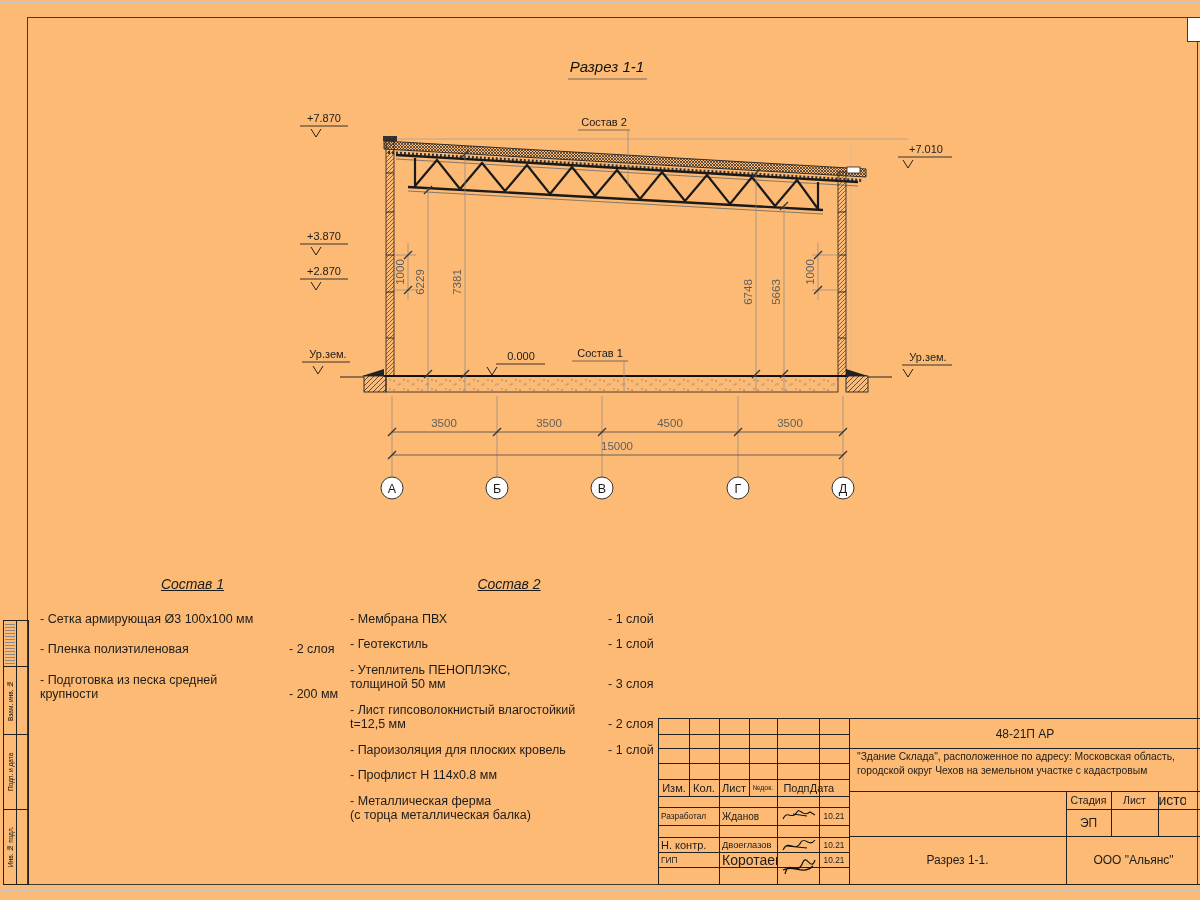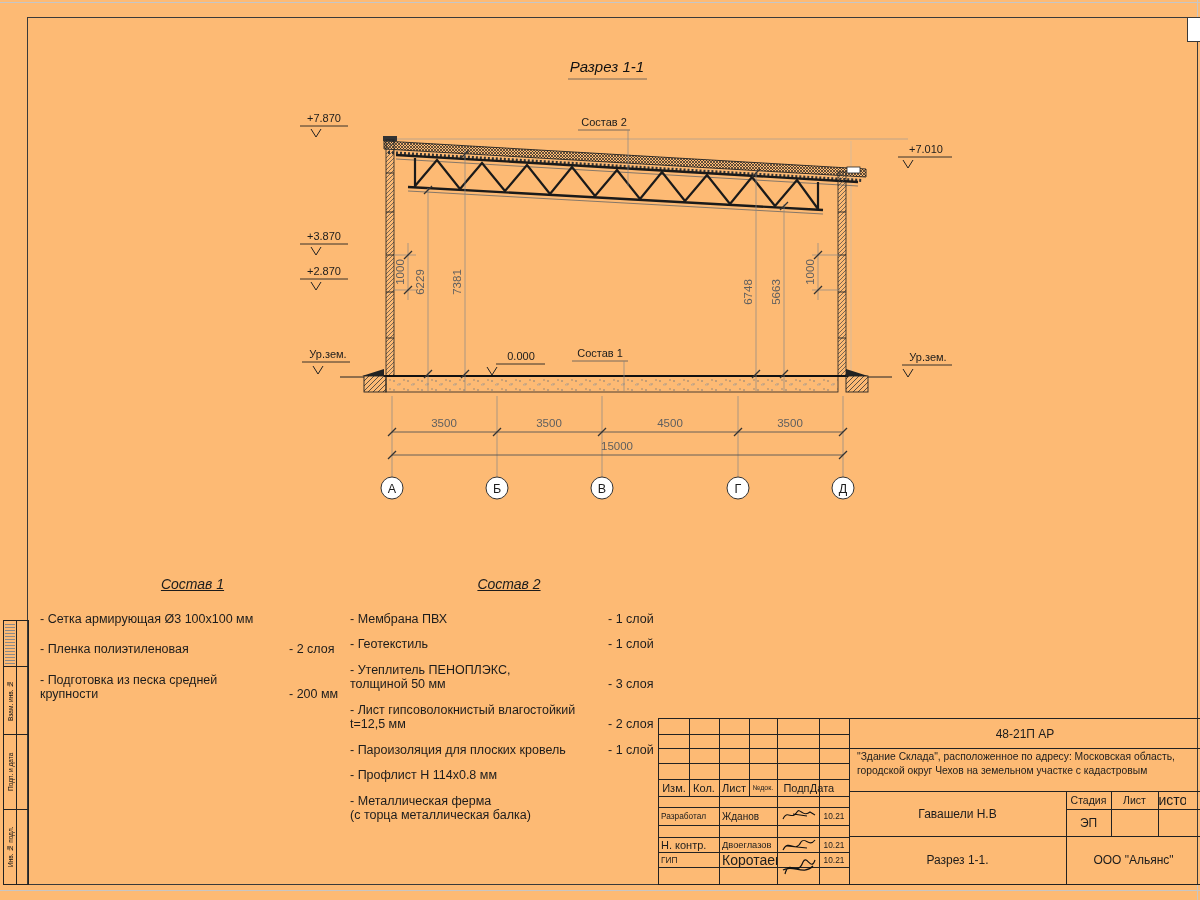--- a/index.html
+++ b/index.html
@@ -352,21 +352,20 @@
     <svg style="position:absolute;left:118px;top:115px;" width="42" height="48">
       <path d="M6,16 C12,4 18,20 24,8 C28,2 32,14 38,6 M10,12 L30,14" stroke="#111" stroke-width="1.1" fill="none"></path>
       <path d="M8,40 C12,24 20,44 26,28 C30,20 34,38 38,26 M6,36 C16,30 26,42 36,32" stroke="#111" stroke-width="1.2" fill="none"></path>
     </svg>
 
     <div class="cell" style="left:190px;top:0;width:352px;height:29px;font-size:12px;">48-21П АР</div>
     <div class="desc">
       <div>"Здание Склада", расположенное по адресу: Московская область,</div>
       <div>городской округ Чехов на земельном участке с кадастровым</div>
     </div>
-    <div class="cell" style="left:190px;top:72px;width:217px;height:45px;font-size:12px;">Гавашели Н.В</div>
     <div class="cell" style="left:407px;top:72px;width:45px;height:18px;font-size:10.5px;">Стадия</div>
     <div class="cell" style="left:452px;top:72px;width:47px;height:18px;font-size:10.5px;">Лист</div>
     <div class="cell" style="left:499px;top:72px;width:28px;height:18px;font-size:14px;">Листов</div>
     <div class="cell" style="left:407px;top:90px;width:45px;height:27px;font-size:12px;">ЭП</div>
     <div class="cell" style="left:190px;top:117px;width:217px;height:48px;font-size:12px;">Разрез 1-1.</div>
     <div class="cell" style="left:407px;top:117px;width:135px;height:48px;font-size:12px;">ООО "Альянс"</div>
   </div>
 
   <div class="strip">
     <div class="ln" style="left:12px;top:0;width:1px;height:263px;"></div>

